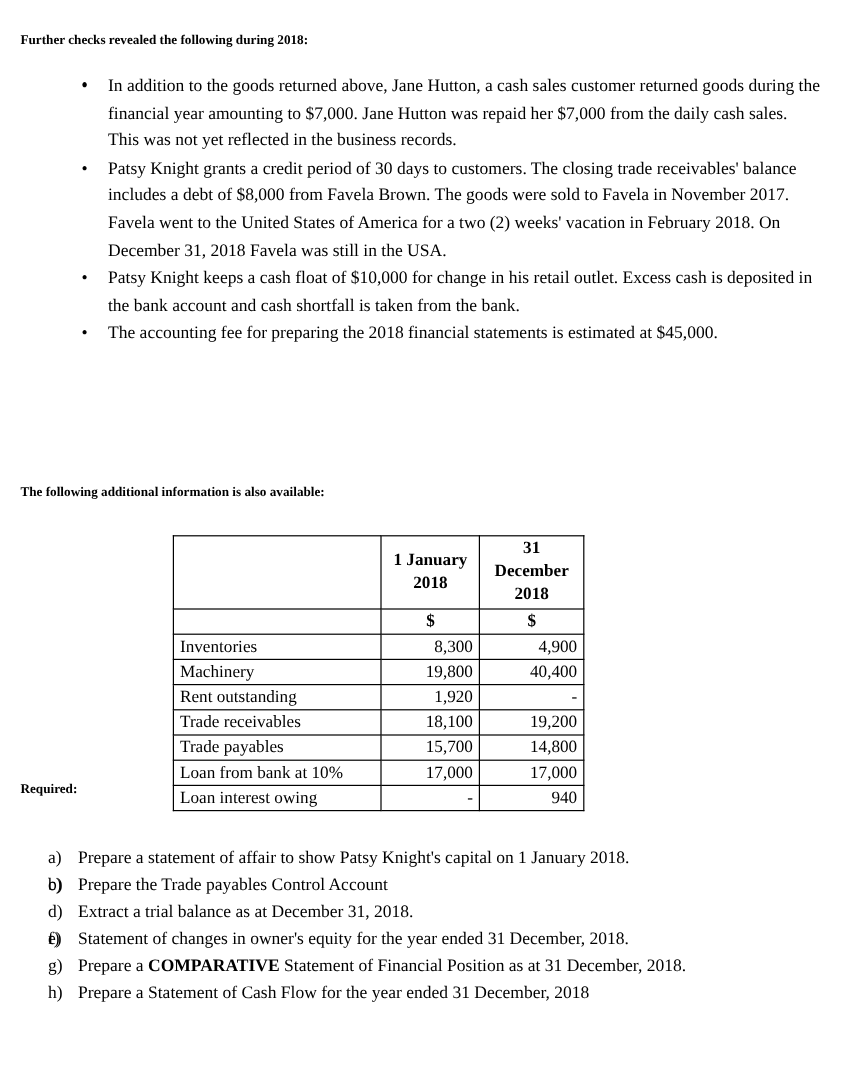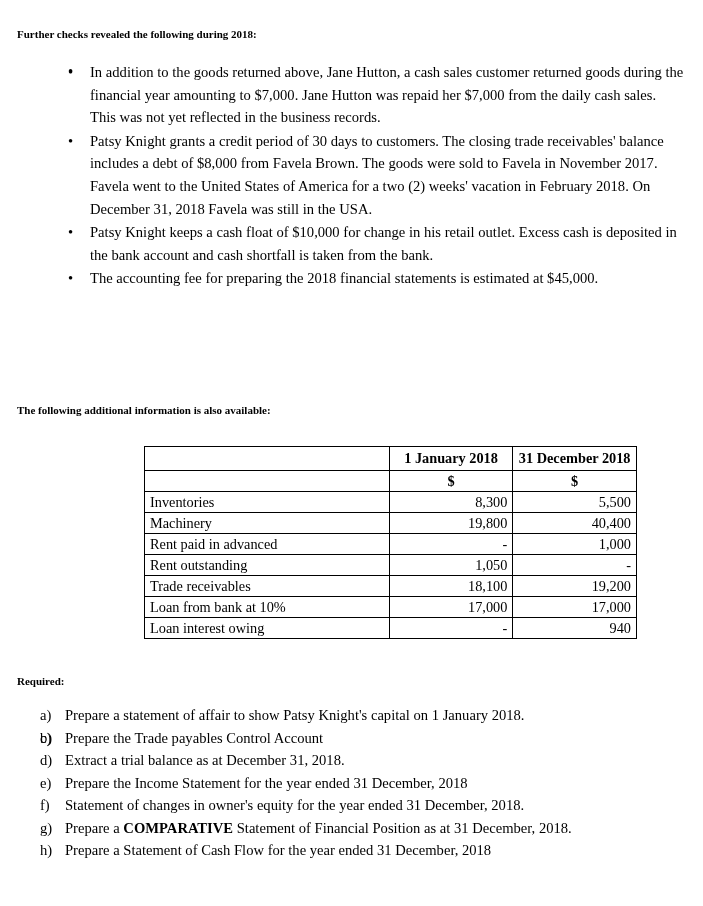--- a/index.html
+++ b/index.html
@@ -37,21 +37,21 @@
     top: 28px;
   }
   #heading-additional {
     position: absolute;
     left: 17px;
     top: 404px;
   }
   #heading-required {
     position: absolute;
     left: 17px;
-    top: 675px;
+    top: 652px;
   }
 
   
   .bullet-list {
     position: absolute;
     left: 0;
     top: 60px;
     width: 703px;
     margin: 0;
     padding: 0;
@@ -72,21 +72,21 @@
     top: 0;
     font-size: 14.6px;
     line-height: 22.6px;
   }
 
   
   #info-table {
     position: absolute;
     left: 144px;
     top: 446px;
-    width: 493px;
+    width: 343px;
     border-collapse: collapse;
     font-size: 14.3px;
   }
   #info-table td, #info-table th {
     border: 1px solid #000000;
     padding: 0px 5px;
     vertical-align: middle;
     font-weight: normal;
     height: 20px;
   }
@@ -188,43 +188,43 @@
       <tr>
         <td class="label-cell"></td>
         <td class="currency">$</td>
         <td class="currency">$</td>
       </tr>
     </thead>
     <tbody>
       <tr>
         <td class="label-cell">Inventories</td>
         <td class="num-cell">8,300</td>
-        <td class="num-cell">5,500</td>
+        <td class="num-cell">4,900</td>
       </tr>
       <tr>
         <td class="label-cell">Machinery</td>
         <td class="num-cell">19,800</td>
         <td class="num-cell">40,400</td>
       </tr>
       <tr>
-        <td class="label-cell">Rent paid in advanced</td>
-        <td class="num-cell">-</td>
-        <td class="num-cell">1,000</td>
-      </tr>
-      <tr>
         <td class="label-cell">Rent outstanding</td>
-        <td class="num-cell">1,050</td>
+        <td class="num-cell">1,920</td>
         <td class="num-cell">-</td>
       </tr>
       <tr>
         <td class="label-cell">Trade receivables</td>
         <td class="num-cell">18,100</td>
         <td class="num-cell">19,200</td>
       </tr>
       <tr>
+        <td class="label-cell">Trade payables</td>
+        <td class="num-cell">15,700</td>
+        <td class="num-cell">14,800</td>
+      </tr>
+      <tr>
         <td class="label-cell">Loan from bank at 10%</td>
         <td class="num-cell">17,000</td>
         <td class="num-cell">17,000</td>
       </tr>
       <tr>
         <td class="label-cell">Loan interest owing</td>
         <td class="num-cell">-</td>
         <td class="num-cell">940</td>
       </tr>
     </tbody>
@@ -243,21 +243,20 @@
     <li class="required-item">
       <span class="required-marker">c)</span>
       <span>Prepare the Trade payables Control Account</span>
     </li>
     <li class="required-item">
       <span class="required-marker">d)</span>
       <span>Extract a trial balance as at December 31, 2018.</span>
     </li>
     <li class="required-item">
       <span class="required-marker">e)</span>
-      <span>Prepare the Income Statement for the year ended 31 December, 2018</span>
     </li>
     <li class="required-item">
       <span class="required-marker">f)</span>
       <span>Statement of changes in owner's equity for the year ended 31 December, 2018.</span>
     </li>
     <li class="required-item">
       <span class="required-marker">g)</span>
       <span>Prepare a </span><span class="strong-inline">COMPARATIVE</span><span> Statement of Financial Position as at 31 December, 2018.</span>
     </li>
     <li class="required-item">

